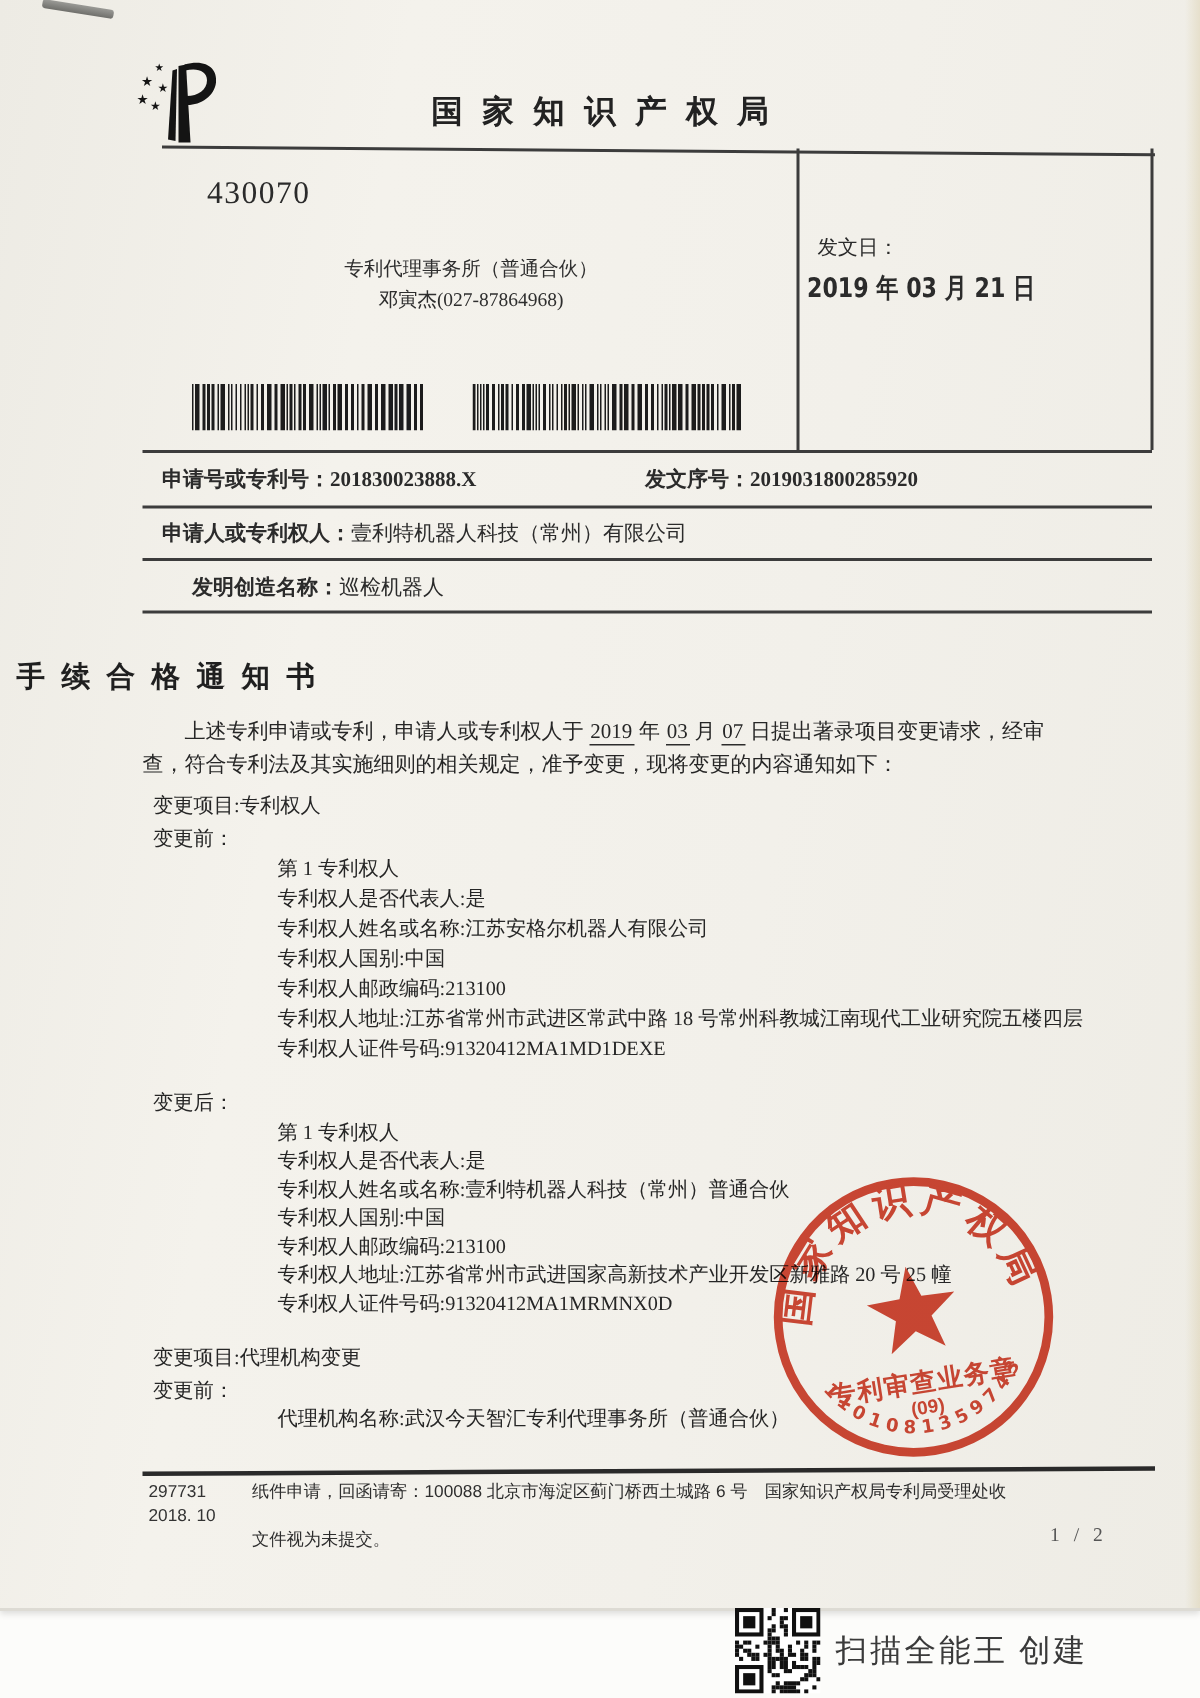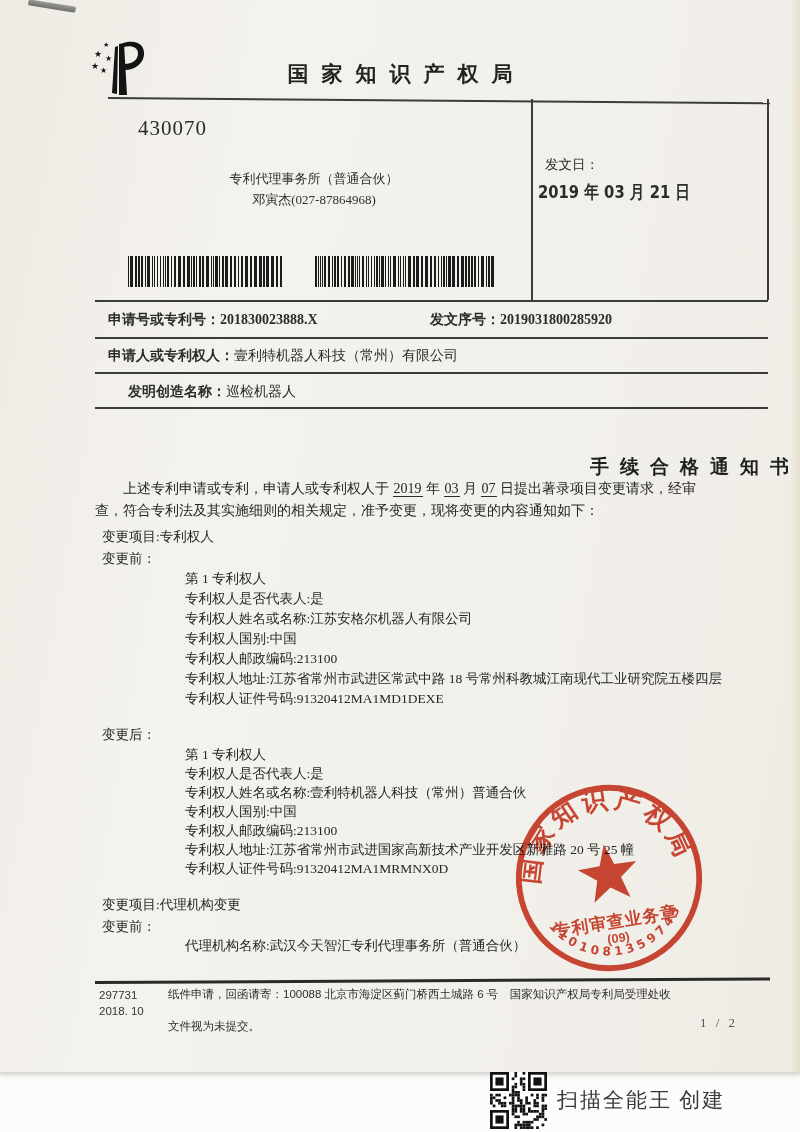--- a/index.html
+++ b/index.html
@@ -28,21 +28,21 @@
     font-weight:bold;font-size:18px;transform:scaleX(.82);transform-origin:left center;white-space:nowrap;}
   .barcode{top:256px;height:31px;}
   .bc1{left:128px;width:157px;} .bc2{left:315px;width:182px;}
   .t-rule{left:95px;width:673px;}
   .tr0{top:300px;height:2px;} .tr1{top:337px;} .tr2{top:372px;} .tr3{top:407px;height:2px;}
   .row-text{font-size:14px;white-space:nowrap;}
   .lbl{font-weight:bold;}
   .val-b{font-weight:bold;}
   .row1{left:108px;top:311px;} .row1b{left:430px;top:311px;}
   .row2{left:108px;top:347px;} .row3{left:108px;top:383px;margin-left:20px;}
-  .notice-title{left:0;top:454px;width:800px;text-align:right;font-family:"Liberation Sans","DejaVu Sans",sans-serif;
+  .notice-title{left:0;top:438px;width:800px;text-align:left;font-family:"Liberation Sans","DejaVu Sans",sans-serif;
     font-weight:bold;font-size:19px;letter-spacing:11px;text-indent:11px;color:#1f1f1f;}
   .body-para{left:95px;top:464px;width:618px;font-size:14px;line-height:22px;text-indent:2em;color:#262626;}
   .u{border-bottom:1.2px solid #2c2c2c;padding:0 1px;}
   .chg{font-size:13.5px;color:#262626;white-space:nowrap;}
   .c1-item{left:102px;top:528px;} .c1-before{left:102px;top:550px;}
   .blk{left:185px;font-size:13.5px;color:#262626;}
   .blk1{top:569px;line-height:20px;}
   .c1-after{left:102px;top:726px;}
   .blk2{top:745px;line-height:19px;}
   .c2-item{left:102px;top:896px;} .c2-before{left:102px;top:918px;}

